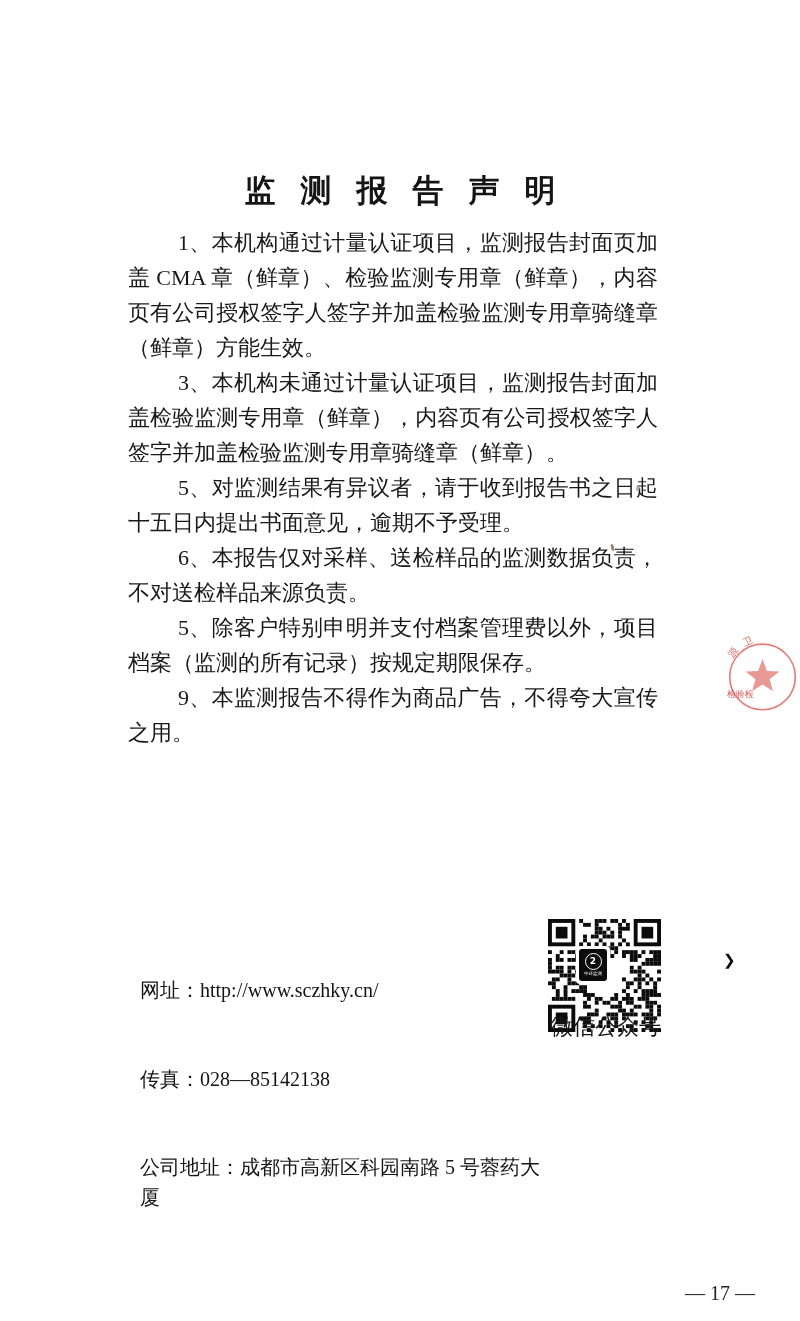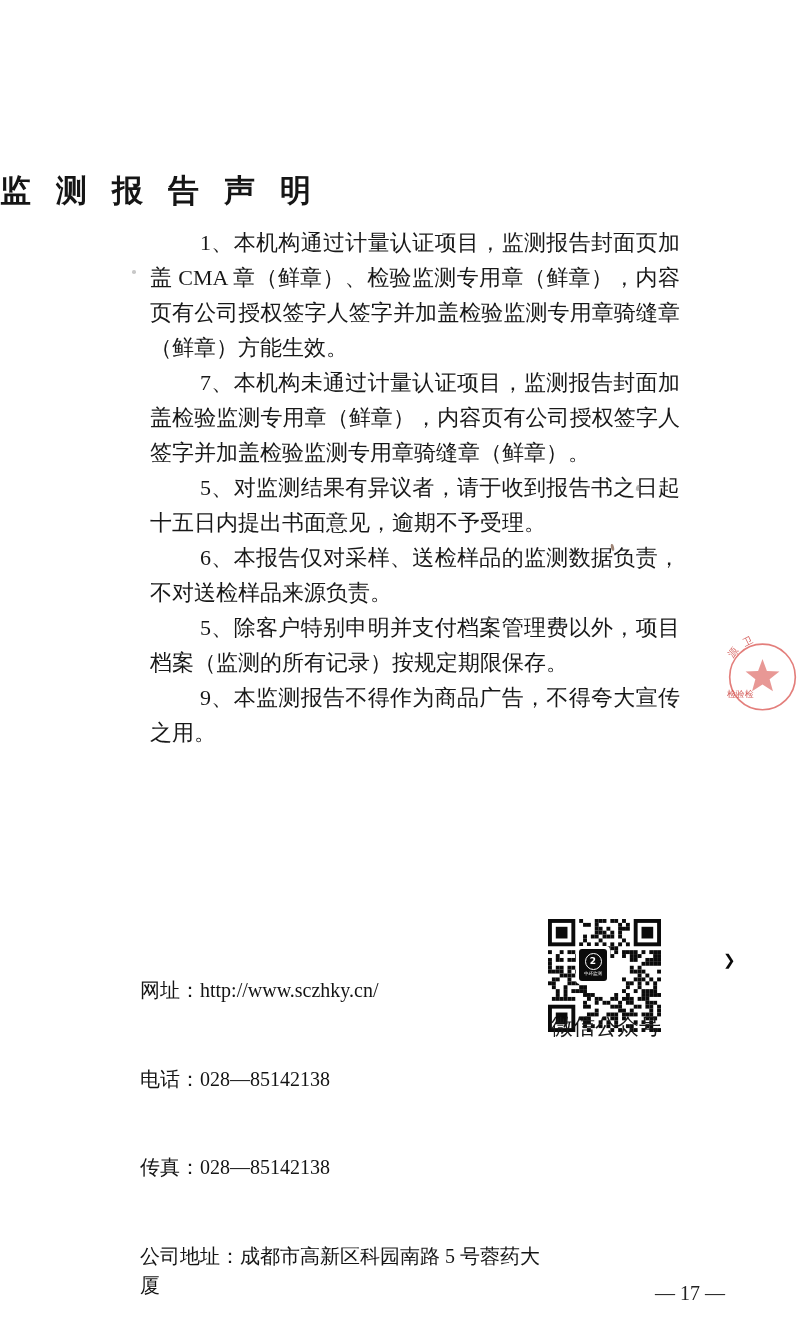--- a/index.html
+++ b/index.html
@@ -8,27 +8,27 @@
     background:#ffffff;
     font-family:"Liberation Serif","DejaVu Serif",serif;
     color:#1b1b1b;
     position:relative;
     overflow:hidden;
   }
   .page{position:absolute;inset:0;overflow:hidden;}
 
   .title{
     position:absolute;top:171px;left:0;width:100%;
-    font-size:31px;font-weight:bold;line-height:40px;
+    text-align:center;font-size:31px;font-weight:bold;line-height:40px;
     color:#151515;
   }
   .title span{letter-spacing:25px;margin-right:-25px;}
 
   .bodytext{
-    position:absolute;top:225px;left:150px;width:530px;
+    position:absolute;top:225px;left:128px;width:530px;
     font-size:22px;line-height:35px;
     text-align:justify;
   }
   .bodytext p{margin:0;text-indent:50px;color:#181818;}
 
   .contact{
     position:absolute;top:917px;left:140px;width:410px;
     font-size:20px;line-height:29.5px;color:#141414;
     white-space:pre-wrap;
   }
@@ -64,49 +64,48 @@
   .stamp{position:absolute;left:725px;top:592px;width:75px;height:175px;overflow:visible;}
 
   .chevron-mark{
     position:absolute;left:723px;top:951px;
     font-size:15px;font-weight:bold;color:#0a0a0a;
     font-family:"DejaVu Sans",sans-serif;
   }
 
   .page-number{
     position:absolute;left:655px;top:1282px;width:130px;
-    font-size:20px;color:#222;white-space:pre;
+    text-align:center;font-size:20px;color:#222;white-space:pre;
   }
 
   .speck{position:absolute;border-radius:45%;}
   .speck1{left:636px;top:485px;width:4px;height:6px;background:#8d8d8d;opacity:.65;transform:rotate(18deg);}
   .speck2{left:611px;top:544px;width:3px;height:7px;background:#7c5a47;opacity:.75;transform:rotate(-12deg);}
   .speck3{left:132px;top:270px;width:4px;height:4px;background:#9b9b9b;opacity:.55;}
 </style>
 </head>
 <body>
 
 <div class="page">
 
   <div class="title">
     <span>监测报告声明</span>
   </div>
 
   <div class="bodytext">
     <p>1、本机构通过计量认证项目，监测报告封面页加盖 CMA 章（鲜章）、检验监测专用章（鲜章），内容页有公司授权签字人签字并加盖检验监测专用章骑缝章（鲜章）方能生效。</p>
-    <p>7、本机构未通过计量认证项目，监测报告封面加盖检验监测专用章（鲜章），内容页有公司授权签字人签字并加盖检验监测专用章骑缝章（鲜章）。</p>
+    <p>3、本机构未通过计量认证项目，监测报告封面加盖检验监测专用章（鲜章），内容页有公司授权签字人签字并加盖检验监测专用章骑缝章（鲜章）。</p>
     <p>5、对监测结果有异议者，请于收到报告书之日起十五日内提出书面意见，逾期不予受理。</p>
     <p>6、本报告仅对采样、送检样品的监测数据负责，不对送检样品来源负责。</p>
     <p>5、除客户特别申明并支付档案管理费以外，项目档案（监测的所有记录）按规定期限保存。</p>
     <p>9、本监测报告不得作为商品广告，不得夸大宣传之用。</p>
   </div>
 
   <div class="contact">
     <div class="contact-line">网址：http://www.sczhky.cn/</div>
-    <div class="contact-line">电话：028—85142138</div>
     <div class="contact-line">传真：028—85142138</div>
     <div class="contact-line">公司地址：成都市高新区科园南路 5 号蓉药大厦</div>
     
   </div>
 
   <div class="qr">
     <svg id="qr-svg" width="113" height="113" viewBox="0 0 113 113">
         <rect x="0" y="0" width="27.275862068965516" height="27.275862068965516" fill="#0b0b0b"></rect>
         <rect x="3.896551724137931" y="3.896551724137931" width="19.482758620689655" height="19.482758620689655" fill="#ffffff"></rect>
         <rect x="7.793103448275862" y="7.793103448275862" width="11.689655172413794" height="11.689655172413794" fill="#0b0b0b"></rect>

